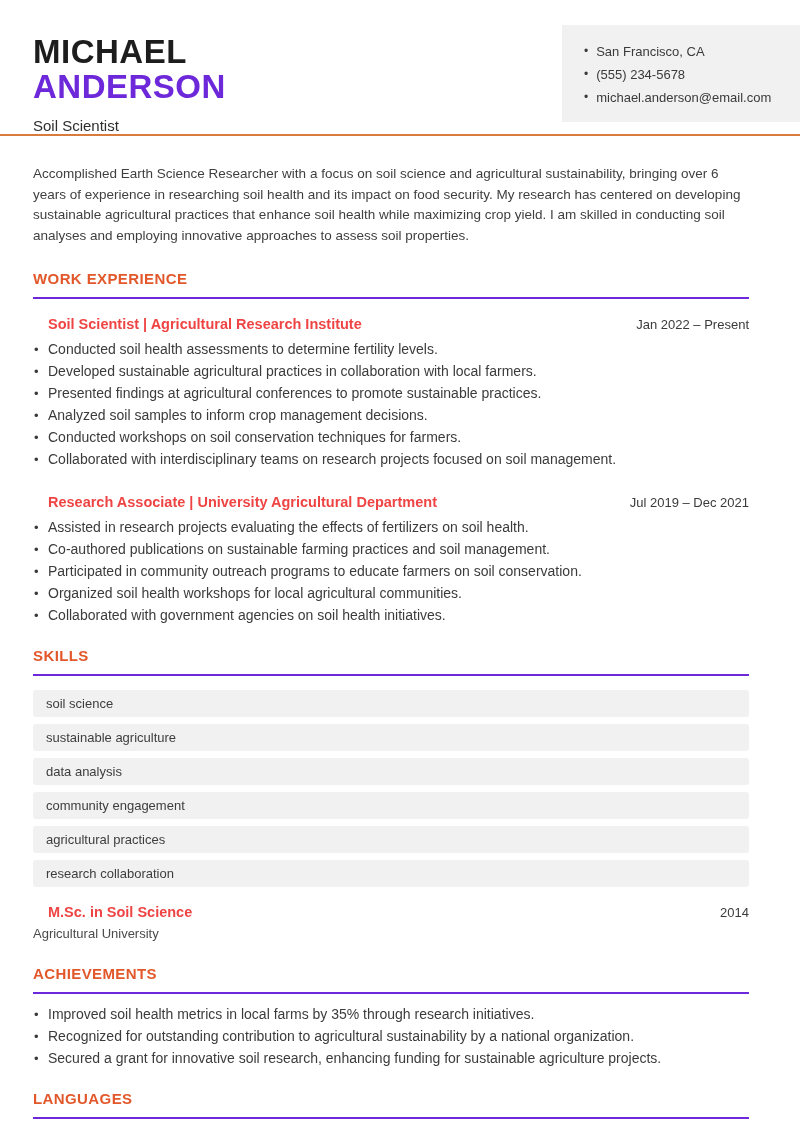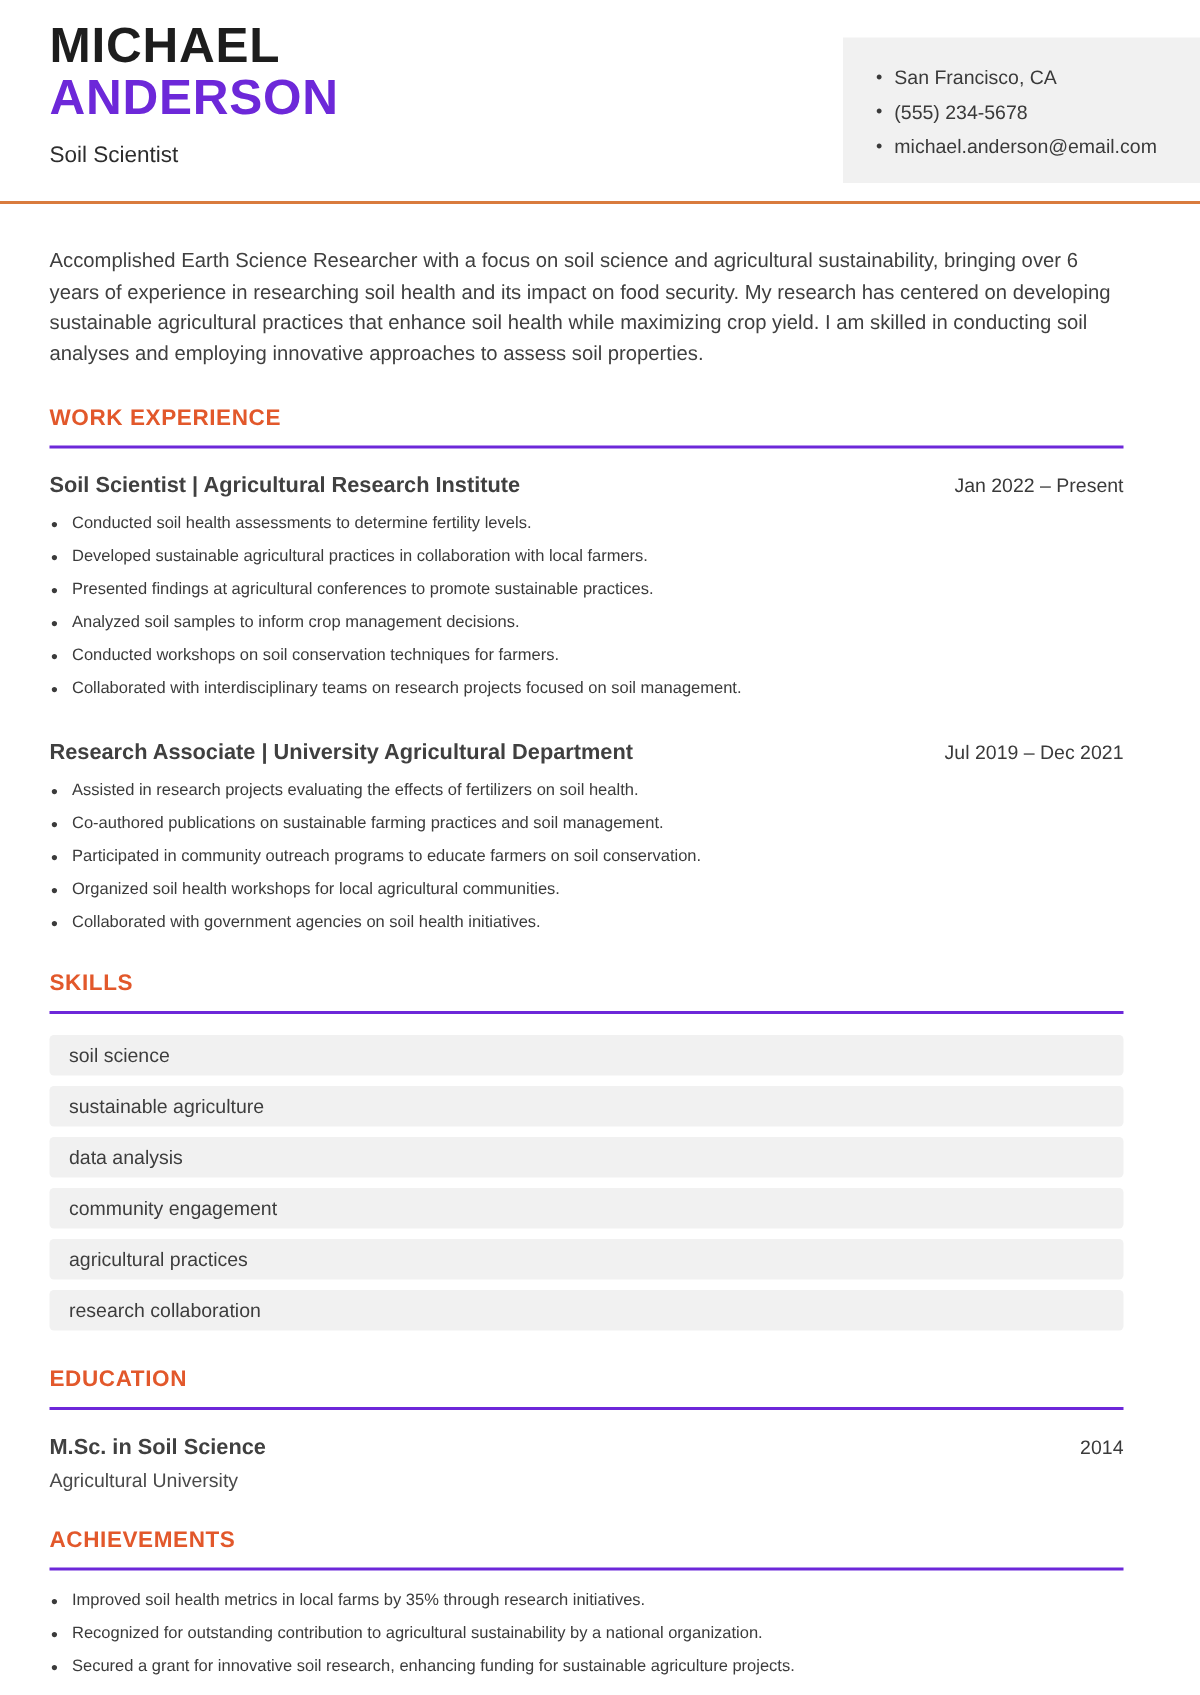--- a/index.html
+++ b/index.html
@@ -7,21 +7,21 @@
   body { font-family:"Liberation Sans", sans-serif; }
   .page {
     position:relative;
     width:800px; height:1130px;
     background:#ffffff;
     overflow:hidden;
     color:#3b3b3b;
   }
   
   .header { position:relative; height:135px; }
-  .name-block { position:absolute; left:33px; top:12px; }
+  .name-block { position:absolute; left:33px; top:34px; }
   .name-line { font-size:33px; font-weight:bold; line-height:35px; letter-spacing:0.5px; }
   .name-first { color:#1d1d1d; }
   .name-last  { color:#6d28d9; }
   .role-title { margin-top:13px; font-size:15px; color:#2d2d2d; }
   .contact-box {
     position:absolute; top:25px; right:0;
     width:238px; min-height:92px;
     background:#f1f1f1;
     padding:15px 12px 13px 22px;
   }
@@ -33,27 +33,27 @@
   .summary { margin-top:29px; font-size:13.5px; line-height:20.5px; color:#3f3f3f; }
   .section-heading {
     margin-top:24px;
     font-size:15px; font-weight:bold; letter-spacing:0.4px;
     color:#e2582b;
     padding-bottom:10px;
     border-bottom:2px solid #6d28d9;
   }
   .entry-header { display:flex; justify-content:space-between; align-items:baseline; margin-top:17px; }
   .entry-header.sub { margin-top:27px; }
-  .entry-title { font-size:14.5px; font-weight:bold; color:#404040; }
+  .entry-title { font-size:14.5px; font-weight:bold; color:#ef4444;margin-left:15px; }
   .entry-dates { font-size:13px; color:#3a3a3a; white-space:nowrap; }
   ul.bullets { list-style:none; margin-top:10px; }
   ul.bullets li {
     position:relative;
     padding-left:15px;
-    font-size:11px; color:#3b3b3b;
+    font-size:14px; color:#3b3b3b;
     line-height:15px;
     margin-bottom:7px;
   }
   ul.bullets li::before {
     content:"•";
     position:absolute; left:1px; top:0;
     color:#3b3b3b; font-size:13px;
   }
   .tag-list { display:flex; flex-wrap:wrap; gap:7px 9px; margin-top:14px;flex-direction:column; }
   .tag {
@@ -131,21 +131,20 @@
     <div class="section-heading">SKILLS</div>
     <div class="tag-list">
       <span class="tag">soil science</span>
       <span class="tag">sustainable agriculture</span>
       <span class="tag">data analysis</span>
       <span class="tag">community engagement</span>
       <span class="tag">agricultural practices</span>
       <span class="tag">research collaboration</span>
     </div>
 
-    <div class="section-heading">EDUCATION</div>
     <div class="entry-header">
       <span class="entry-title">M.Sc. in Soil Science</span>
       <span class="entry-dates">2014</span>
     </div>
     <div class="edu-school">Agricultural University</div>
 
     <div class="section-heading">ACHIEVEMENTS</div>
     <ul class="bullets" style="margin-top:13px;">
       <li>Improved soil health metrics in local farms by 35% through research initiatives.</li>
       <li>Recognized for outstanding contribution to agricultural sustainability by a national organization.</li>

